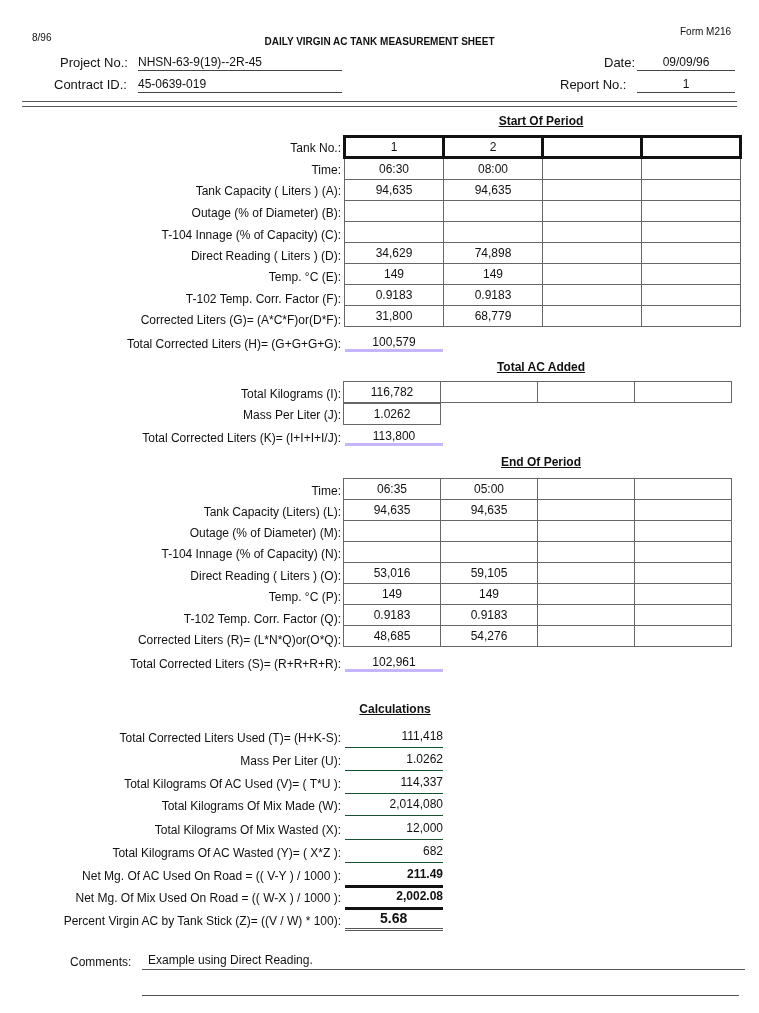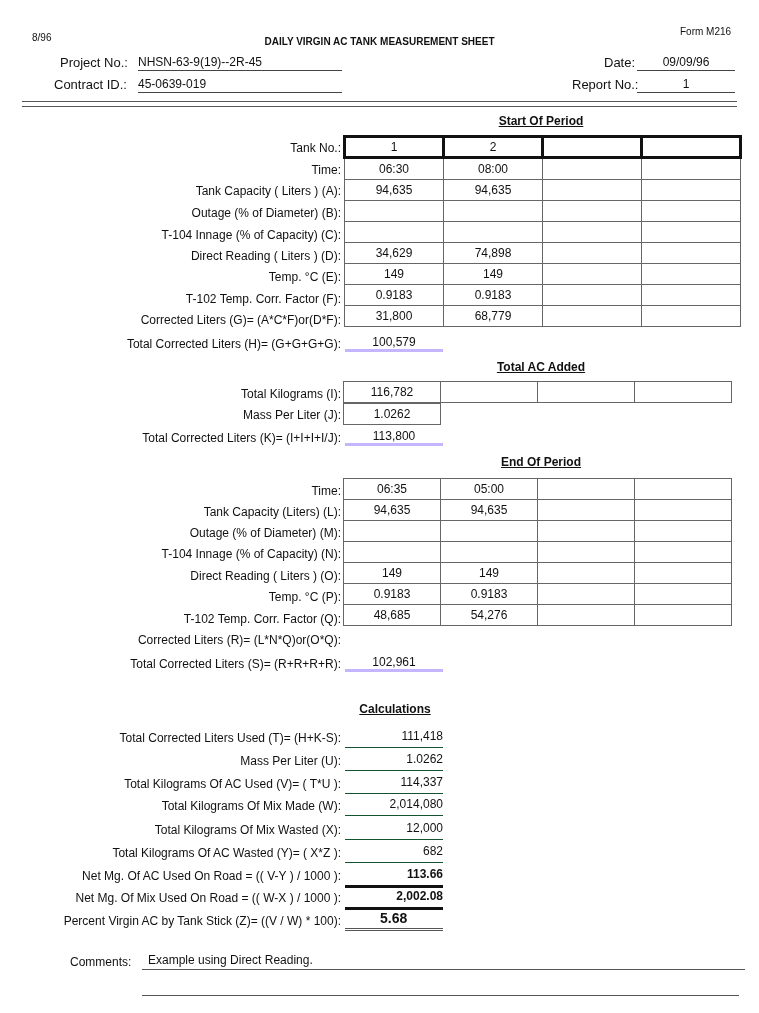--- a/index.html
+++ b/index.html
@@ -33,21 +33,21 @@
 <div class="abs small" style="left:680px;top:26px;">Form M216</div>
 <div class="abs title" style="left:0;width:759px;top:36px;text-align:center;">DAILY VIRGIN AC TANK  MEASUREMENT SHEET</div>
 
 <div class="abs hdr-label" style="left:60px;top:55px;">Project No.:</div>
 <div class="abs hdr-val" style="left:138px;top:55px;width:204px;height:15px;"><span>NHSN-63-9(19)--2R-45</span></div>
 <div class="abs hdr-label" style="left:54px;top:77px;">Contract ID.:</div>
 <div class="abs hdr-val" style="left:138px;top:77px;width:204px;height:15px;"><span>45-0639-019</span></div>
 
 <div class="abs hdr-label" style="left:596px;top:55px;margin-left:8px;">Date:</div>
 <div class="abs hdr-val" style="left:637px;top:55px;width:98px;height:15px;text-align:center;"><span>09/09/96</span></div>
-<div class="abs hdr-label" style="left:560px;top:77px;margin-left:12px;">Report No.:</div>
+<div class="abs hdr-label" style="left:560px;top:77px;">Report No.:</div>
 <div class="abs hdr-val" style="left:637px;top:77px;width:98px;height:15px;text-align:center;"><span>1</span></div>
 
 <div class="dbl-rule" style="top:101px;"></div>
 
 <div class="abs section-title" style="left:443px;width:196px;top:114px;">Start Of Period</div>
 <div>
   <div class="lbl" style="top:141px;">Tank No.:</div>
   <div class="lbl" style="top:163px;">Time:</div>
   <div class="lbl" style="top:184px;">Tank Capacity ( Liters )  (A):</div>
   <div class="lbl" style="top:206px;">Outage (% of Diameter)  (B):</div>
@@ -168,20 +168,26 @@
   </tr>
   <tr>
     <td></td>
     <td></td>
     <td></td>
     <td></td>
   </tr>
   <tr>
     <td></td>
     <td></td>
+    <td></td>
+    <td></td>
+  </tr>
+  <tr>
+    <td>53,016</td>
+    <td>59,105</td>
     <td></td>
     <td></td>
   </tr>
   <tr>
     <td>149</td>
     <td>149</td>
     <td></td>
     <td></td>
   </tr>
   <tr>
@@ -209,21 +215,21 @@
   <div class="calc-val" style="top:752px;">1.0262</div>
   <div class="lbl" style="top:777px;">Total Kilograms Of AC Used (V)= ( T*U ):</div>
   <div class="calc-val" style="top:775px;">114,337</div>
   <div class="lbl" style="top:799px;">Total Kilograms Of Mix Made   (W):</div>
   <div class="calc-val" style="top:797px;">2,014,080</div>
   <div class="lbl" style="top:823px;">Total Kilograms Of Mix Wasted   (X):</div>
   <div class="calc-val" style="top:821px;">12,000</div>
   <div class="lbl" style="top:846px;">Total Kilograms Of AC Wasted (Y)=   ( X*Z ):</div>
   <div class="calc-val" style="top:844px;">682</div>
   <div class="lbl" style="top:869px;">Net Mg. Of AC Used On Road = (( V-Y ) / 1000 ):</div>
-  <div class="calc-val bold" style="top:867px;">113.66</div>
+  <div class="calc-val bold" style="top:867px;">211.49</div>
   <div class="lbl" style="top:891px;">Net Mg. Of Mix Used On Road = (( W-X ) / 1000 ):</div>
   <div class="calc-val bold" style="top:889px;">2,002.08</div>
   <div class="lbl" style="top:914px;">Percent Virgin AC by Tank Stick (Z)= ((V / W) * 100):</div>
   <div class="calc-val big" style="top:910px;">5.68</div>
 </div>
 
 <div class="abs" style="left:70px;top:955px;font-size:12px;">Comments:</div>
 <div class="comment-line" style="top:953px;padding-left:6px;"><span>Example using Direct Reading.</span></div>
 <div class="comment-line" style="top:979px;"><span></span></div>
 

